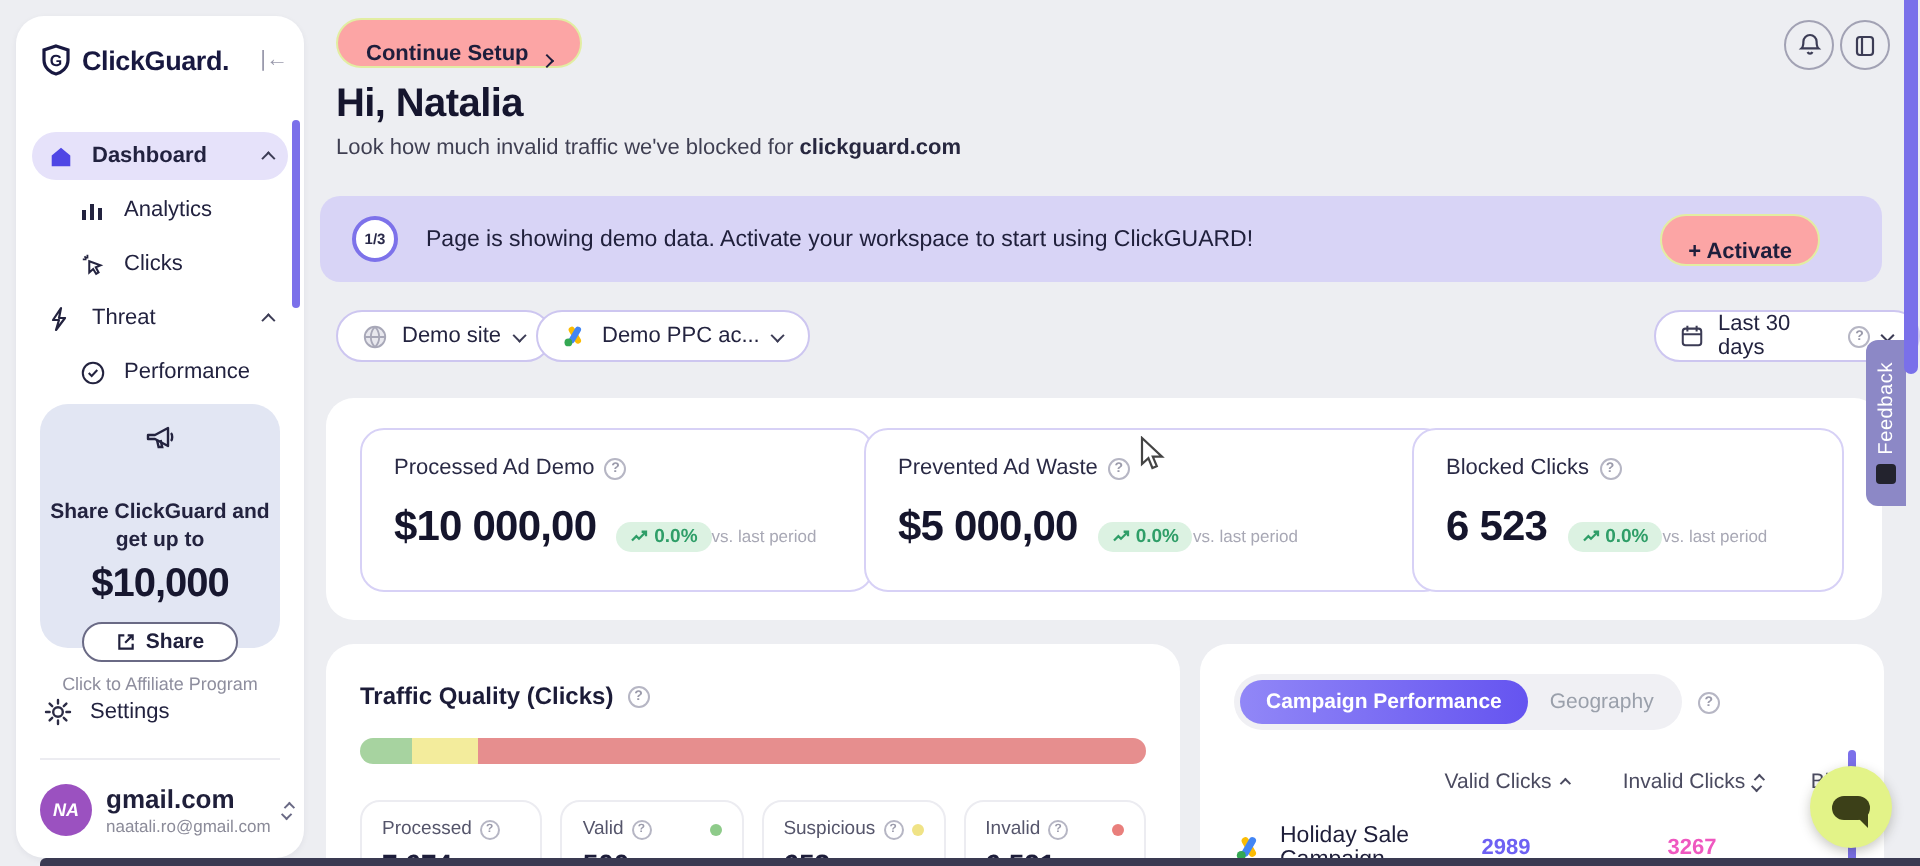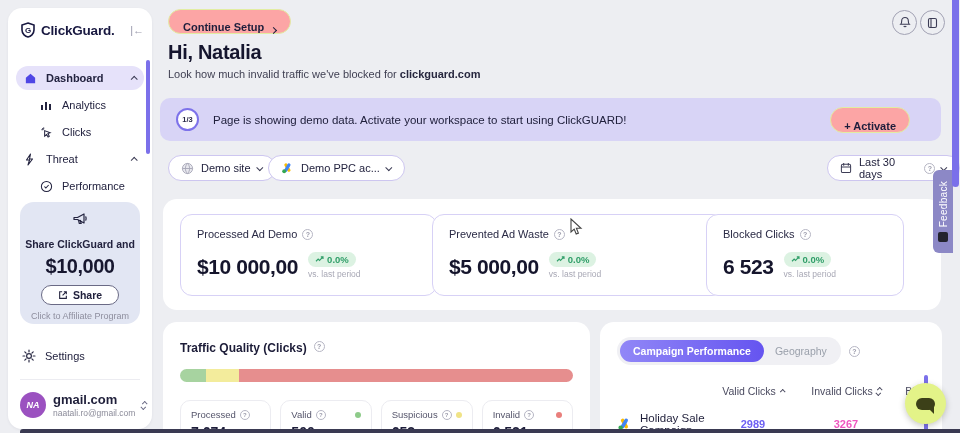--- a/index.html
+++ b/index.html
@@ -34,21 +34,21 @@
   .nav { position:absolute; left:8px; right:8px; top:58px; }
   .nav-item { display:flex; align-items:center; gap:8px; height:24px;
     padding:0 8px; margin-bottom:3px; font-size:11px; color:#22223f; cursor:pointer; }
   .nav-item.active { background:#e6e2fa; border-radius:999px; font-weight:bold; }
   .nav-item.child { padding-left:24px; }
   .nav-item .grow { flex:1; }
   .nav-ic { width:14px; height:14px; flex:0 0 auto; display:flex; align-items:center; }
 
   .promo { position:absolute; left:12px; right:12px; top:194px; height:122px;
     background:#e2e6f3; border-radius:14px; text-align:center; padding-top:10px; cursor:pointer; }
-  .promo-title { font-size:10.5px; font-weight:bold; color:#23233f; line-height:1.35; margin-top:6px; }
+  .promo-title { font-size:10.5px; font-weight:bold; color:#23233f; line-height:1.35; margin-top:17px; }
   .promo-amount { font-size:20px; font-weight:bold; color:#17172f; margin-top:4px; letter-spacing:-.5px; }
   .promo-share { display:inline-flex; align-items:center; gap:5px; margin-top:7px;
     background:#fff; border:1px solid #6a6a85; border-radius:999px;
     padding:3px 16px; font-size:10.5px; font-weight:bold; color:#20203c; cursor:pointer; }
   .promo-foot { font-size:9px; color:#8e8e9e; margin-top:6px; }
 
   .settings-row { position:absolute; left:14px; top:341px; display:flex;
     align-items:center; gap:9px; font-size:11px; color:#22223f; cursor:pointer; }
   .side-divider { position:absolute; left:12px; right:12px; top:371px; height:1px; background:#ececf1; }
   .user-row { position:absolute; left:12px; right:8px; top:384px;
@@ -91,29 +91,29 @@
   .pill .chev { border-color:#3c3c55; }
 
   
   .stats-panel { position:absolute; left:163px; top:199px; width:778px; height:111px;
     background:#fff; border-radius:14px; }
   .stat-card { position:absolute; top:15px; height:82px; background:#fff;
     border:1px solid #d7d1f6; border-radius:12px; padding:13px 16px; }
   .stat-label { display:flex; align-items:center; gap:5px; font-size:11px; color:#2a2a45; }
   .stat-valrow { display:flex; align-items:flex-end; gap:10px; margin-top:12px; }
   .stat-value { font-size:21px; font-weight:bold; color:#15152c; letter-spacing:-.4px; }
-  .badge-wrap { display:flex; flex-direction:column; align-items:flex-start; }
+  .badge-wrap { display:flex; flex-direction:row; align-items:flex-start; }
   .badge { background:#dcf2e2; color:#2f9e68; font-size:9.5px; font-weight:bold;
     border-radius:999px; padding:2px 7px; display:inline-flex; align-items:center; gap:3px; }
   .compare { font-size:8.5px; color:#a8a8b5; margin-top:2px; }
 
   
   .panel { position:absolute; top:322px; background:#fff; border-radius:14px; height:140px; }
   .tq { left:163px; width:427px; padding:19px 17px 0; }
-  .tq-title-row { display:flex; gap:7px;
+  .tq-title-row { display:flex; align-items:center; gap:7px;
     font-size:12px; font-weight:bold; color:#1c1c38; }
   .tq-bar { display:flex; height:13px; border-radius:999px; overflow:hidden; margin-top:14px; }
   .tq-cards { display:flex; gap:9px; margin-top:18px; }
   .tq-card { flex:1; border:1px solid #ececf1; border-radius:10px; padding:8px 10px 10px; }
   .tq-card-label { display:flex; align-items:center; gap:4px; font-size:9.5px; color:#55556b; }
   .tq-card-label .help { width:10px; height:10px; font-size:6px; }
   .tq-card-label .dot { margin-left:auto; }
   .tq-card-value { font-size:14px; font-weight:bold; color:#1d1d3a; margin-top:4px; }
 
   
@@ -223,20 +223,21 @@
 
   <div class="promo">
     <span style="display:inline-flex">
       <svg width="17" height="15" viewBox="0 0 17 15">
           <path d="M2 5.5h3.5L12 2v9L5.5 7.5H2z" fill="none" stroke="#23233f" stroke-width="1.2" stroke-linejoin="round"></path>
           <path d="M13.5 4.5c.8.8.8 3.2 0 4M6.5 8l.8 3.5h1.8L8.3 8" fill="none" stroke="#23233f" stroke-width="1.2"></path>
         </svg>
     </span>
     <div class="promo-title">
       <div>Share ClickGuard and</div>
+      <div>get up to</div>
     </div>
     <div class="promo-amount">$10,000</div>
     <div class="promo-share">
       <span style="display:inline-flex">
         <svg width="10" height="10" viewBox="0 0 12 12">
             <path d="M5 2H2v8h8V7M7 2h3v3M10 2L5.5 6.5" fill="none" stroke="#20203c" stroke-width="1.3"></path>
           </svg>
       </span>
       <span>Share</span>
     </div>
@@ -363,21 +364,21 @@
         <span class="badge">
             <svg width="9" height="7" viewBox="0 0 10 8">
               <path d="M1 6l2.5-2.5L5 5l4-4M6.5 1H9v2.5" fill="none" stroke="#2f9e68" stroke-width="1.3"></path>
             </svg>
             <span>0.0%</span>
           </span>
         <span class="compare">vs. last period</span>
       </span>
     </div>
   </div>
-  <div class="stat-card" style="left:543px; width:198px">
+  <div class="stat-card" style="left:543px; width:216px">
     <div class="stat-label">
       <span>Blocked Clicks</span>
       <span class="help">?</span>
     </div>
     <div class="stat-valrow">
       <span class="stat-value">6 523</span>
       <span class="badge-wrap">
         <span class="badge">
             <svg width="9" height="7" viewBox="0 0 10 8">
               <path d="M1 6l2.5-2.5L5 5l4-4M6.5 1H9v2.5" fill="none" stroke="#2f9e68" stroke-width="1.3"></path>

